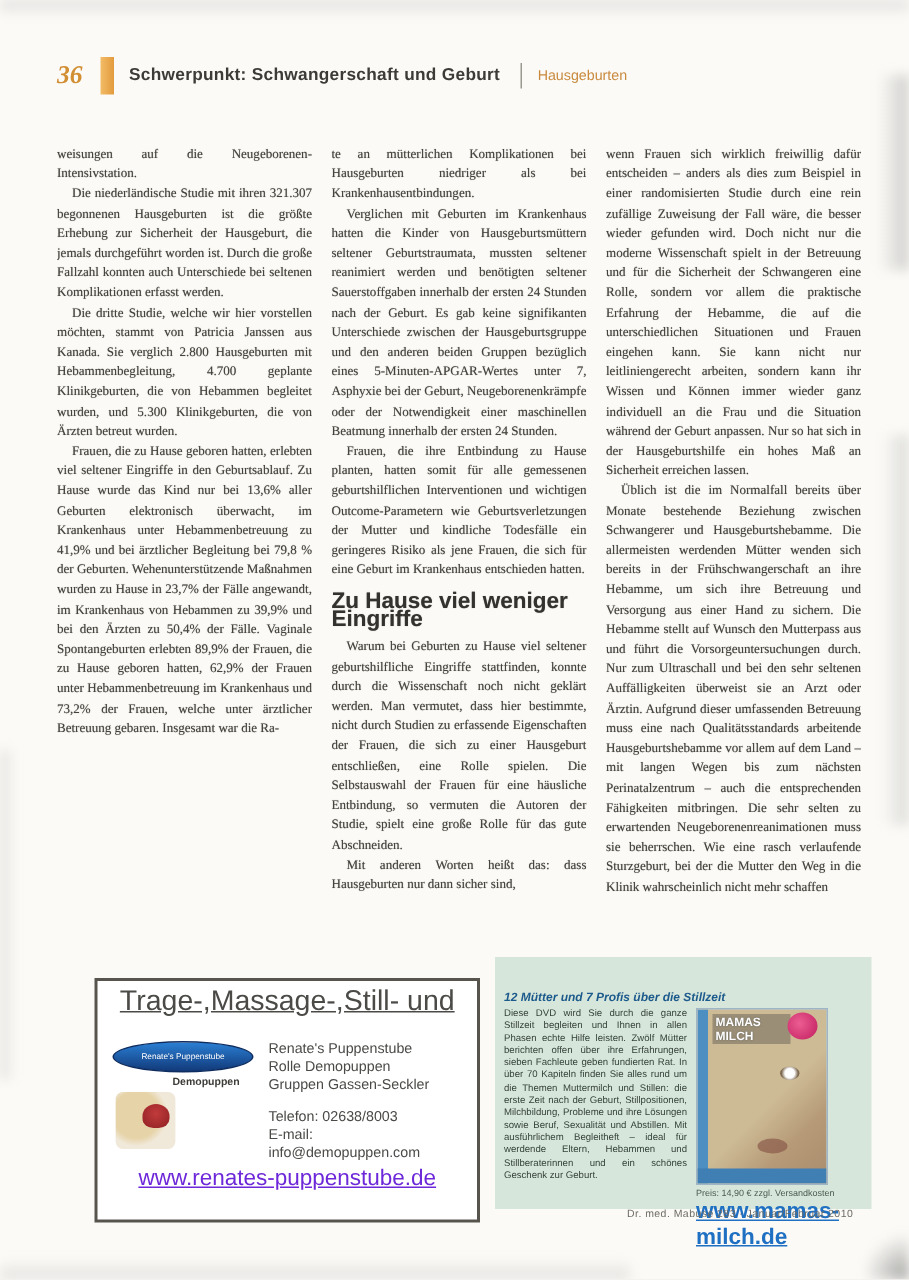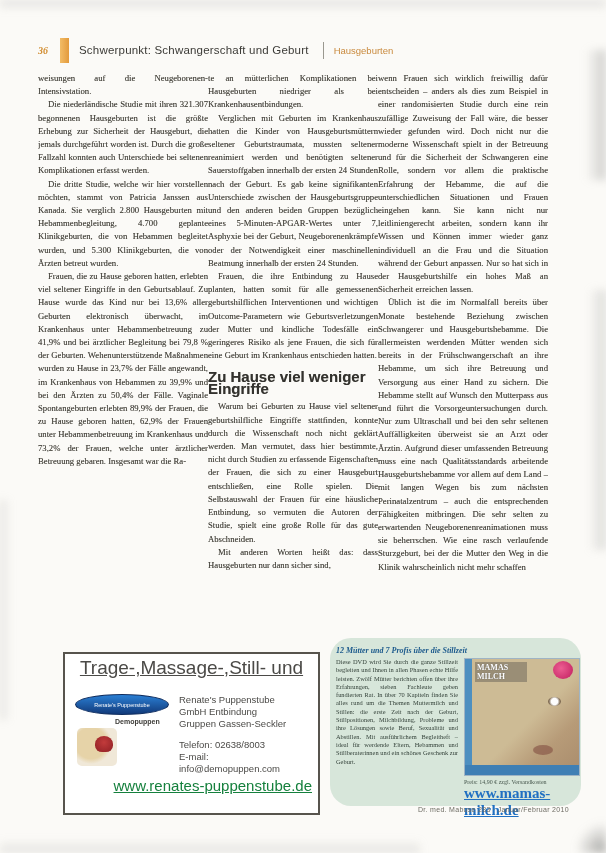--- a/index.html
+++ b/index.html
@@ -4,28 +4,28 @@
 <style>
   html,body{margin:0;padding:0;}
   body{width:606px;height:853px;overflow:hidden;background:#e9e8e4;font-family:"Liberation Serif",serif;}
   .page{position:relative;width:606px;height:853px;background:#fbfaf7;overflow:hidden;}
 
   
   .artifact{position:absolute;pointer-events:none;filter:blur(4px);}
 
   
   .header{position:absolute;top:36px;left:38px;right:30px;height:28px;display:flex;align-items:center;}
-  .pagenum{font-family:"Liberation Serif",serif;font-size:10px;font-weight:bold;color:#d28e33;margin-right:12px;font-style:italic;}
+  .pagenum{font-family:"Liberation Serif",serif;font-size:17px;font-weight:bold;color:#d28e33;margin-right:12px;font-style:italic;}
   .accentbar{width:9px;height:25px;background:linear-gradient(90deg,#f2bc66,#e39a3c);margin-right:10px;}
-  .sectitle{font-family:"Liberation Sans",sans-serif;font-size:11.5px;font-weight:normal;color:#3c3b37;letter-spacing:.2px;}
+  .sectitle{font-family:"Liberation Sans",sans-serif;font-size:11.5px;font-weight:bold;color:#3c3b37;letter-spacing:.2px;}
   .hdr-divider{width:1px;height:17px;background:#9a988f;margin:0 10px 0 14px;}
   .secsub{font-family:"Liberation Sans",sans-serif;font-size:9.5px;color:#c98a3e;}
 
   
-  .cols{position:absolute;top:72px;left:38px;width:536px;display:flex;}
+  .cols{position:absolute;top:96px;left:38px;width:536px;display:flex;gap:13px;}
   .col{width:170px;overflow:hidden;text-align:justify;hyphens:auto;color:#45433c;
        font-size:8.7px;line-height:13.2px;text-shadow:0 0 .6px rgba(70,68,60,.55);}
   .col-1{height:536px;}
   .col-2{height:526px;}
   .col-3{height:522px;}
   .col p{margin:0;text-indent:10px;}
   .col p.cont{text-indent:0;}
   .col h3{font-family:"Liberation Sans",sans-serif;font-size:15px;line-height:12px;
           color:#33322e;margin:9px 0 5px;text-align:left;text-indent:0;}
 
@@ -40,30 +40,30 @@
   .ap-oval{width:92px;height:19px;border-radius:50%;background:linear-gradient(180deg,#2a7fd4,#123a7a);
            border:1.5px solid #0e2c5e;display:flex;align-items:center;justify-content:center;margin:2px 0 3px 4px;}
   .ap-oval span{color:#fff;font-size:5.5px;white-space:nowrap;}
   .ap-demolabel{font-size:7px;font-weight:bold;color:#3c3b37;margin-left:44px;}
   .ap-doll{width:40px;height:38px;margin:3px 0 0 6px;border-radius:5px;
            background:radial-gradient(circle at 35% 40%,#e6d3a8 0 45%,#f0e8d8 60%),#f0e8d8;position:relative;}
   .ap-doll:after{content:"";position:absolute;right:4px;top:8px;width:18px;height:16px;border-radius:50% 50% 40% 40%;
            background:radial-gradient(circle at 50% 40%,#c23b3b,#8e1f24);}
   .ap-right{flex:1;font-size:9.5px;line-height:12px;padding-top:2px;}
   .ap-gap{height:9px;}
-  .ap-url{text-align:right;font-size:15px;line-height:17px;color:#15803d;text-decoration:underline;margin-top:2px;}
+  .ap-url{text-align:center;font-size:15px;line-height:17px;color:#6d28d9;text-decoration:underline;margin-top:2px;}
 
   
   .ad-dvd{position:absolute;left:330px;top:638px;width:251px;height:168px;background:#d7e6da;
-          box-sizing:border-box;padding:8px 6px;font-family:Liberation Serif, serif;border-radius:21px;}
+          box-sizing:border-box;padding:22px 6px;font-family:Liberation Sans, sans-serif;}
   .ad-title{font-size:8px;font-weight:bold;font-style:italic;color:#1c5a8c;margin-bottom:3px;}
   .ad-body-row{display:flex;gap:6px;}
   .ad-text{width:122px;font-size:6.4px;line-height:8.3px;text-align:justify;color:#34423a;hyphens:auto;}
   .ad-coverwrap{width:108px;}
-  .dvd-cover{width:116px;height:118px;background:linear-gradient(135deg,#cdbb95 0 55%,#b79b78 75%,#a98c6c);
+  .dvd-cover{width:88px;height:118px;background:linear-gradient(135deg,#cdbb95 0 55%,#b79b78 75%,#a98c6c);
              position:relative;overflow:hidden;border:1px solid #9fb4c4;box-sizing:border-box;}
   .dvd-strip-left{position:absolute;left:0;top:0;width:7px;height:100%;background:#4d8fc0;}
   .dvd-title{position:absolute;left:10px;top:3px;font-size:8px;line-height:9px;font-weight:bold;color:#fff;
              text-shadow:0 0 1px #555;width:48px;background:rgba(60,60,60,.35);padding:1px 2px;}
   .dvd-flower{position:absolute;right:6px;top:2px;width:20px;height:18px;border-radius:50%;
               background:radial-gradient(circle at 40% 40%,#ec5d92,#c01d5e);}
   .dvd-eye{position:absolute;right:18px;top:38px;width:13px;height:9px;border-radius:50%;
            background:radial-gradient(circle,#fdfdfd 0 40%,#7e6a52 70%);}
   .dvd-mouth{position:absolute;right:26px;top:86px;width:20px;height:10px;border-radius:50%;background:#8a5a4a;opacity:.7;}
   .dvd-strip-bottom{position:absolute;left:0;bottom:0;width:100%;height:10px;background:#3f7fb4;}
@@ -120,21 +120,21 @@
     <div class="ap-mid">
       <div class="ap-left">
         <div class="ap-oval">
           <span>Renate's Puppenstube</span>
         </div>
         <div class="ap-demolabel">Demopuppen</div>
         <div class="ap-doll"></div>
       </div>
       <div class="ap-right">
         <div>Renate's Puppenstube</div>
-        <div>GmbH Entbindung</div>
+        <div>Rolle Demopuppen</div>
         <div>Gruppen Gassen-Seckler</div>
         <div class="ap-gap"></div>
         <div>Telefon: 02638/8003</div>
         <div>E-mail:</div>
         <div>info@demopuppen.com</div>
       </div>
     </div>
     <div class="ap-url">www.renates-puppenstube.de</div>
   </div>
 

